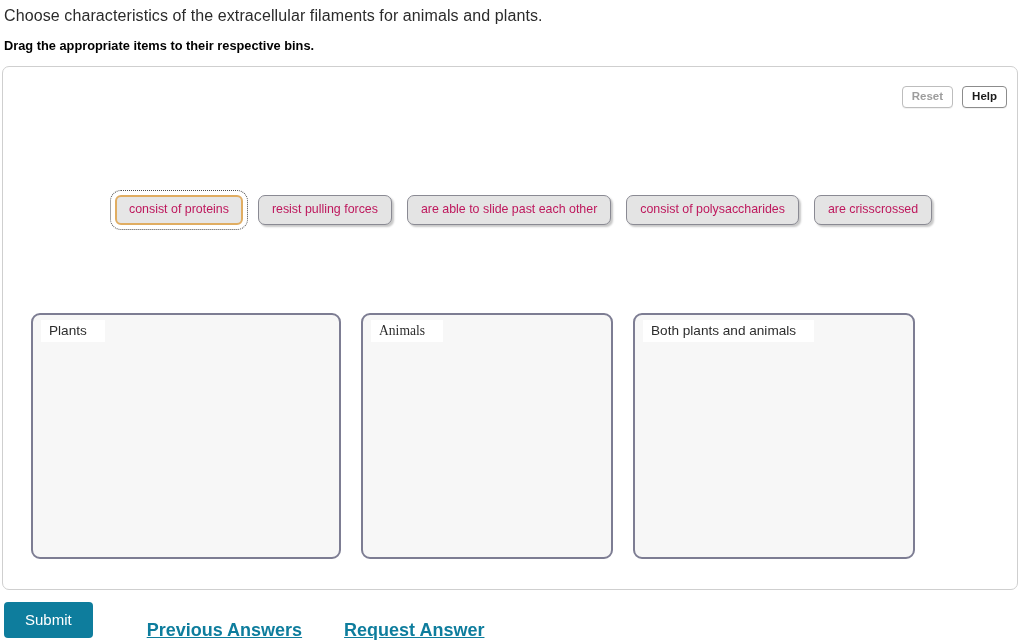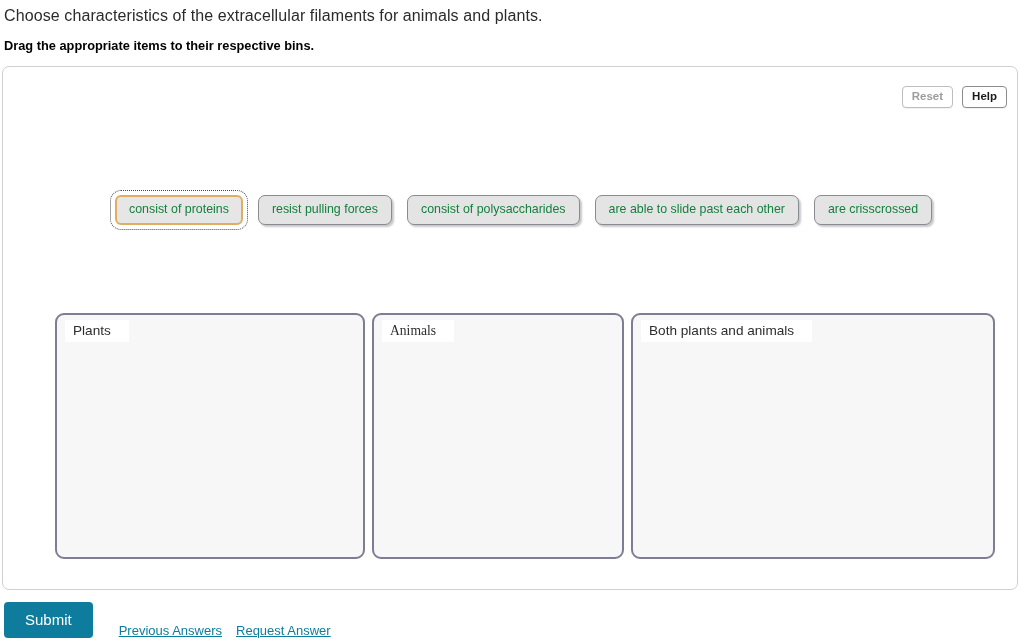--- a/index.html
+++ b/index.html
@@ -87,57 +87,57 @@
     display: flex;
     align-items: flex-start;
     gap: 15px;
   }
   .drag-item {
     position: relative;
     background: #e4e4e4;
     border: 1px solid #8a8a93;
     border-radius: 7px;
     font-size: 12.4px;
-    color: #15803d;
+    color: #be185d;
     padding: 6px 13px 7px 13px;
     line-height: 15px;
     white-space: nowrap;
     cursor: move;
     box-shadow: 2px 2px 2px rgba(0,0,0,0.22);
     box-sizing: border-box;
   }
   .drag-item.selected {
     background: #e6e6e6;
     border: 2px solid #e0ad62;
     border-radius: 6px;
     outline: 1px dotted #4a4a4a;
     outline-offset: 4px;
     padding: 5px 12px 6px 12px;
     box-shadow: none;
   }
 
   
   .bins-row {
     position: absolute;
-    left: 52px;
+    left: 28px;
     top: 246px;
     display: flex;
-    gap: 7px;
+    gap: 20px;
   }
   .bin {
     position: relative;
     width: 310px;
     height: 246px;
     background: #f7f7f7;
     border: 2px solid #7d7d93;
     border-radius: 9px;
     box-sizing: border-box;
   }
   .bin.bin-animals { width: 252px; font-family: Liberation Serif, serif; }
-  .bin.bin-both { width: 364px; padding-left: 20px; }
+  .bin.bin-both { width: 282px; padding-left: 20px; }
   .bin-label {
     position: absolute;
     left: 8px;
     top: 5px;
     background: #ffffff;
     font-size: 13.6px;
     color: #2d2d2d;
     padding: 2px 18px 3px 8px;
     line-height: 17px;
     white-space: nowrap;
@@ -170,47 +170,48 @@
     line-height: 17px;
     cursor: pointer;
   }
   .footer-links {
     display: flex;
     gap: 14px;
     align-items: center;
   }
   .footer-link {
     color: #0e7d9d;
-    font-size: 13px;
-    font-weight: normal;
+    font-size: 18px;
+    font-weight: bold;
     text-decoration: underline;
     cursor: pointer;
     line-height: 15px;
+    margin-left: 28px;
   }
 </style>
 </head>
 <body>
 
 <div class="prompt-wrap">
   <p class="prompt-line">Choose characteristics of the extracellular filaments for animals and plants.</p>
   <p class="prompt-instruction">Drag the appropriate items to their respective bins.</p>
 </div>
 
 <div class="activity-panel">
 
   <div class="panel-toolbar">
     <button class="tool-btn disabled">Reset</button>
     <button class="tool-btn active">Help</button>
   </div>
 
   <div class="items-row">
     <div class="drag-item selected">consist of proteins</div>
     <div class="drag-item">resist pulling forces</div>
+    <div class="drag-item">are able to slide past each other</div>
     <div class="drag-item">consist of polysaccharides</div>
-    <div class="drag-item">are able to slide past each other</div>
     <div class="drag-item">are crisscrossed</div>
   </div>
 
   <div class="bins-row">
     <div class="bin bin-plants">
       <div class="bin-body"></div>
       <div class="bin-label">Plants</div>
     </div>
     <div class="bin bin-animals">
       <div class="bin-body"></div>

